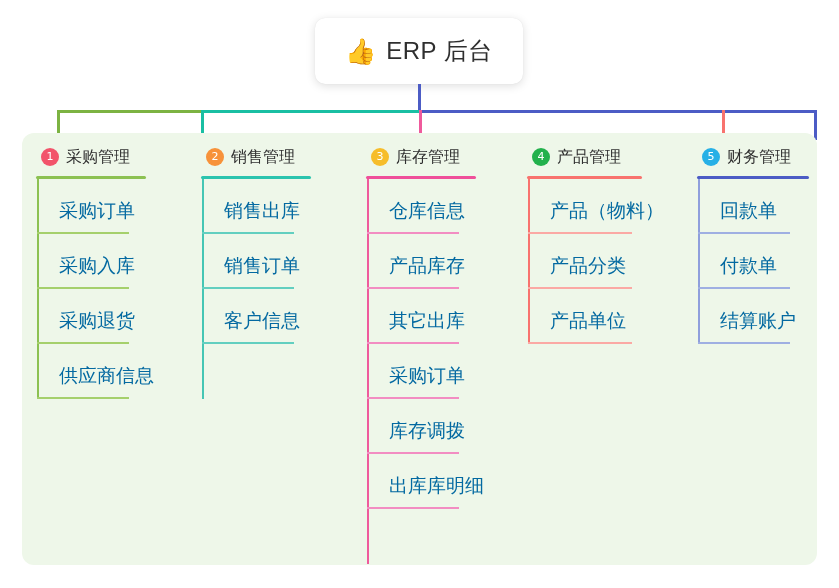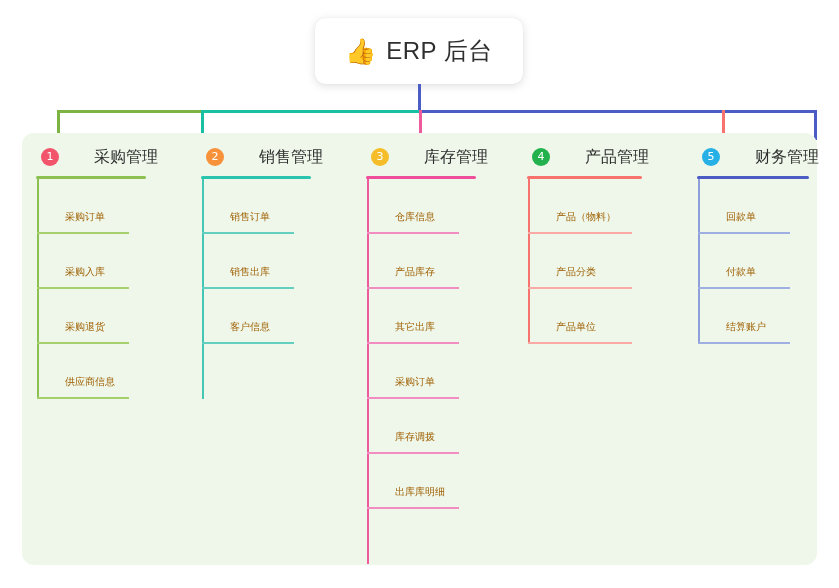--- a/index.html
+++ b/index.html
@@ -120,21 +120,20 @@
     font-size: 11px;
     line-height: 18px;
     text-align: center;
     flex: 0 0 auto;
     font-family: "DejaVu Sans", sans-serif;
   }
   .branch-title {
     font-size: 16px;
     color: #2f2f2f;
     white-space: nowrap;
-    margin-left: 28px;
   }
   .header-rule {
     height: 3px;
     border-radius: 2px;
     margin-top: 7px;
   }
   #branch-1 .header-rule { width: 110px; }
   #branch-2 .header-rule { width: 110px; }
   #branch-3 .header-rule { width: 110px; }
   #branch-4 .header-rule { width: 115px; }
@@ -152,24 +151,24 @@
     top: 0;
     width: 2px;
   }
   .leaf {
     position: relative;
     height: 55px;
     box-sizing: border-box;
   }
   .leaf-label {
     position: absolute;
-    left: 28px;
+    left: 22px;
     bottom: 10px;
-    font-size: 10px;
-    color: #a16207;
+    font-size: 19px;
+    color: #0369a1;
     white-space: nowrap;
   }
   .leaf-rule {
     position: absolute;
     left: 0px;
     bottom: 0;
     height: 2px;
     width: 92px;
   }
   #branch-4 .leaf-rule { width: 104px; }
@@ -225,28 +224,28 @@
   </div>
 <div class="branch" id="branch-2">
     <div class="branch-header">
       <span class="badge" style="background: rgb(247, 146, 58);">2</span>
       <span class="branch-title">销售管理</span>
     </div>
     <div class="header-rule" style="background: rgb(43, 196, 174);"></div>
     <div class="leaves">
       <div class="spine" style="background: rgb(69, 198, 180); height: 220px;"></div>
       <div class="leaf">
+        <span class="leaf-label">销售出库</span>
+        <div class="leaf-rule" style="background: rgb(98, 207, 192);"></div>
+      </div>
+      <div class="leaf">
         <span class="leaf-label">销售订单</span>
         <div class="leaf-rule" style="background: rgb(98, 207, 192);"></div>
       </div>
       <div class="leaf">
-        <span class="leaf-label">销售出库</span>
-        <div class="leaf-rule" style="background: rgb(98, 207, 192);"></div>
-      </div>
-      <div class="leaf">
         <span class="leaf-label">客户信息</span>
         <div class="leaf-rule" style="background: rgb(98, 207, 192);"></div>
       </div>
     </div>
   </div>
 <div class="branch" id="branch-3">
     <div class="branch-header">
       <span class="badge" style="background: rgb(246, 189, 43);">3</span>
       <span class="branch-title">库存管理</span>
     </div>

